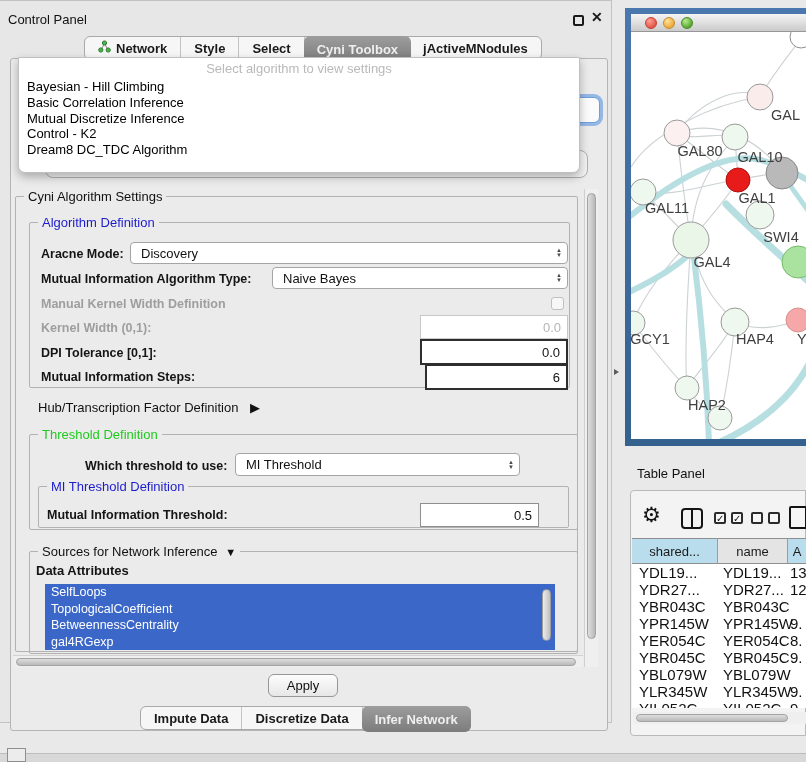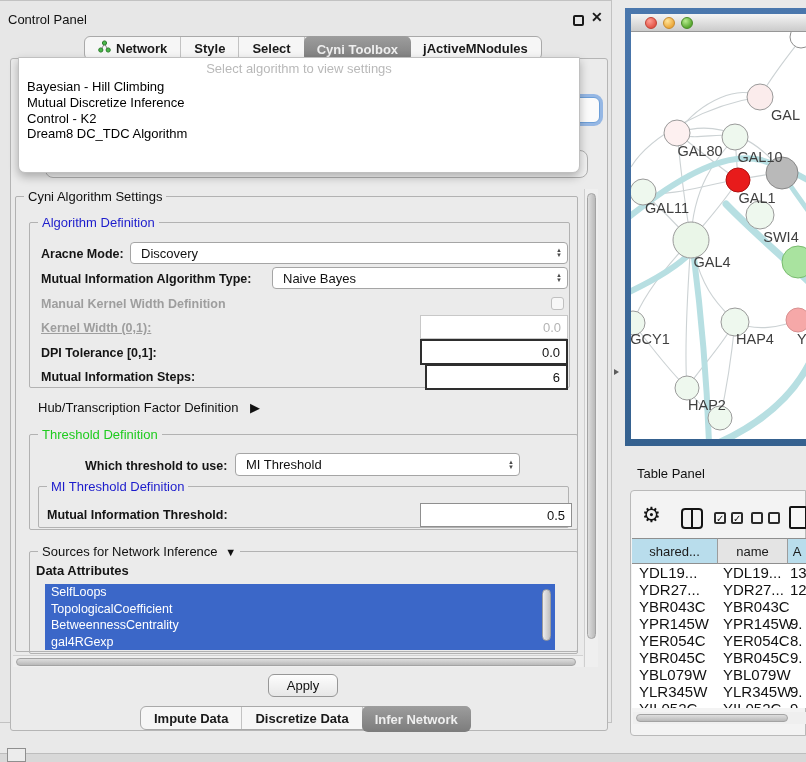--- a/index.html
+++ b/index.html
@@ -136,20 +136,21 @@
 </div>
 
 <div class="abs cp-body"></div>
 
 <div class="abs focus-btn"></div>
 <div class="abs bg-combo">galFiltered.sif default node</div>
 
 <div class="abs algo-popup">
   <div class="ph">Select algorithm to view settings</div>
   <div class="algo-item">Bayesian - Hill Climbing</div>
+  <div class="algo-item">Basic Correlation Inference</div>
   <div class="algo-item">Mutual Discretize Inference</div>
   <div class="algo-item">Control - K2</div>
   <div class="algo-item">Dream8 DC_TDC Algorithm</div>
 </div>
 
 <div class="abs grp" style="left:15px; top:196px; width:563px; height:456px;">
   <span class="legend">Cyni Algorithm Settings</span>
 </div>
 
 <div class="abs grp" style="left:29px; top:222px; width:541px; height:166px;">
@@ -166,21 +167,21 @@
 <div class="abs rowlabel" style="left:41px; top:272px;">Mutual Information Algorithm Type:</div>
 <div class="abs combo" style="left:272px; top:267px; width:296px; height:22px;">
   <span>Naive Bayes</span>
   <span class="arrows">
       <span>▲</span>
       <span>▼</span>
     </span>
 </div>
 <div class="abs rowlabel dim" style="left:41px; top:297px;">Manual Kernel Width Definition</div>
 <div class="abs checkbox" style="left:551px; top:297px;"></div>
-<div class="abs rowlabel dim" style="left:41px; top:321px;text-decoration:underline;">Kernel Width (0,1):</div>
+<div class="abs rowlabel dim" style="left:41px; top:321px;">Kernel Width (0,1):</div>
 <div class="abs tfield disabled" style="left:420px; top:315px; width:148px; height:21px;">0.0</div>
 <div class="abs rowlabel" style="left:41px; top:346px;">DPI Tolerance [0,1]:</div>
 <div class="abs tfield strong" style="left:420px; top:339px; width:148px; height:23px;">0.0</div>
 <div class="abs rowlabel" style="left:41px; top:370px;">Mutual Information Steps:</div>
 <div class="abs tfield strong" style="left:425px; top:364px; width:143px; height:23px;">6</div>
 
 <div class="abs plain" style="left:38px; top:400px;">
   <span>Hub/Transcription Factor Definition</span>
   <span style="font-size:13px; margin-left:8px;">▶</span>
 </div>
@@ -193,21 +194,21 @@
   <span>MI Threshold</span>
   <span class="arrows">
       <span>▲</span>
       <span>▼</span>
     </span>
 </div>
 <div class="abs grp" style="left:38px; top:486px; width:531px; height:42px;">
   <span class="legend blue">MI Threshold Definition</span>
 </div>
 <div class="abs rowlabel" style="left:47px; top:508px;">Mutual Information Threshold:</div>
-<div class="abs tfield" style="left:420px; top:503px; width:152px; height:23px;text-align:right;">0.5</div>
+<div class="abs tfield" style="left:420px; top:503px; width:119px; height:23px;text-align:right;">0.5</div>
 
 <div class="abs grp" style="left:29px; top:551px; width:549px; height:103px;">
   <span class="legend">
     <span>Sources for Network Inference</span>
     <span style="font-size:11px; margin-left:4px;">▼</span>
   </span>
 </div>
 <div class="abs rowlabel" style="left:36px; top:563px; font-size:13px;">Data Attributes</div>
 <div class="abs attr-list" style="left:45px; top:584px; width:510px; height:66px;">
   <div class="attr-row">SelfLoops</div>

